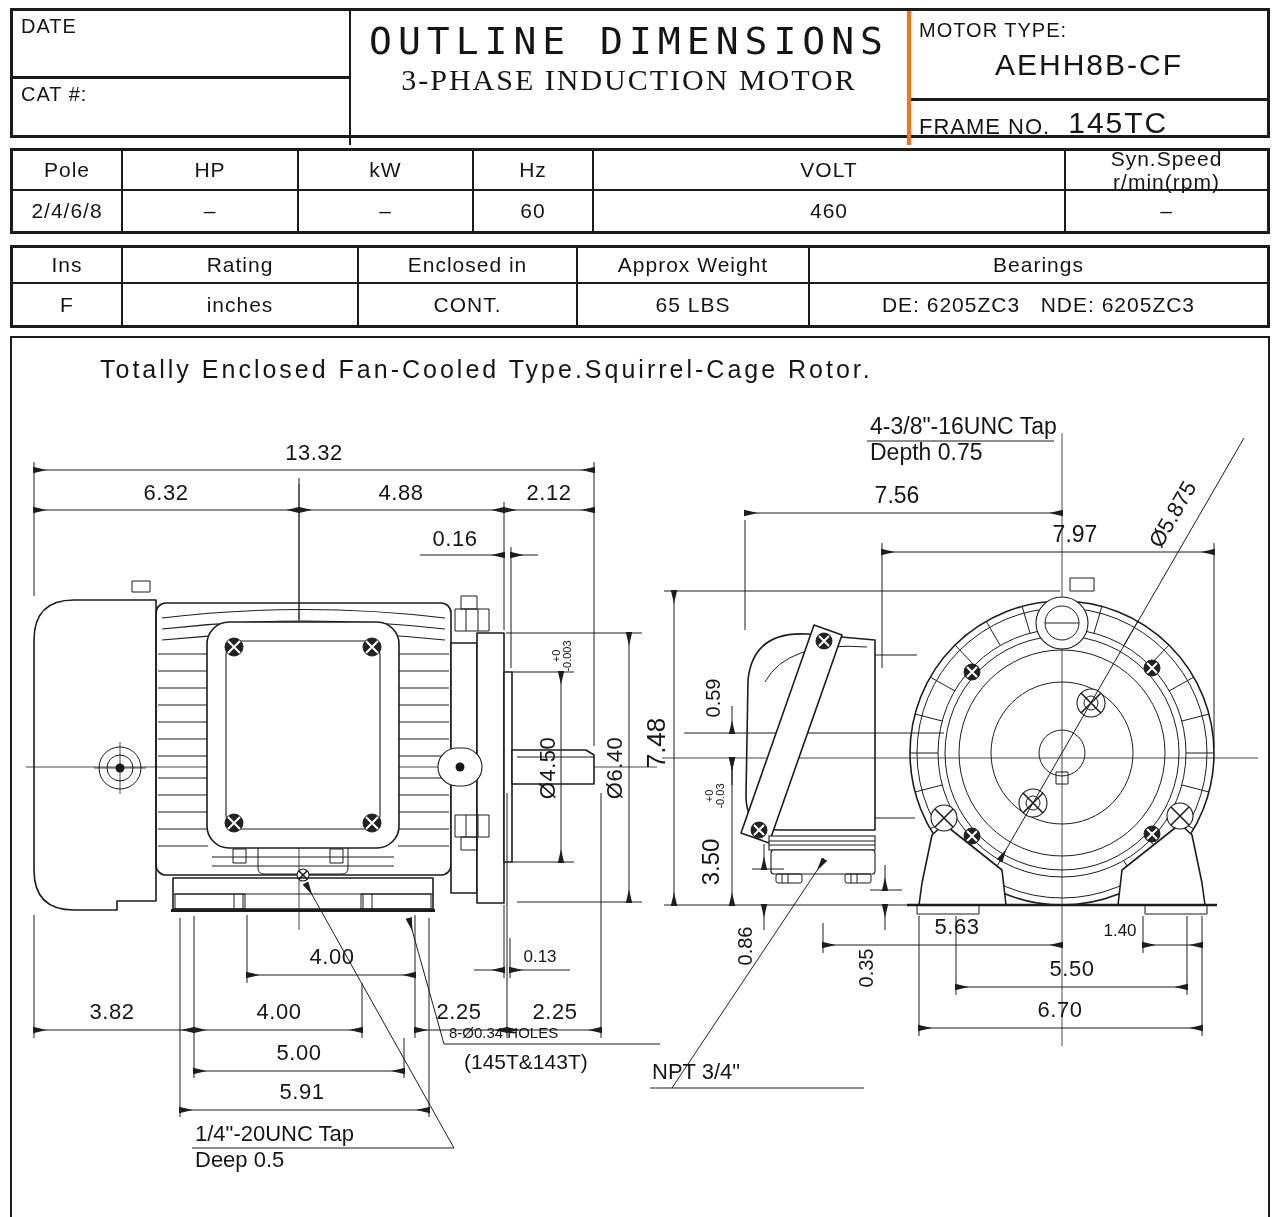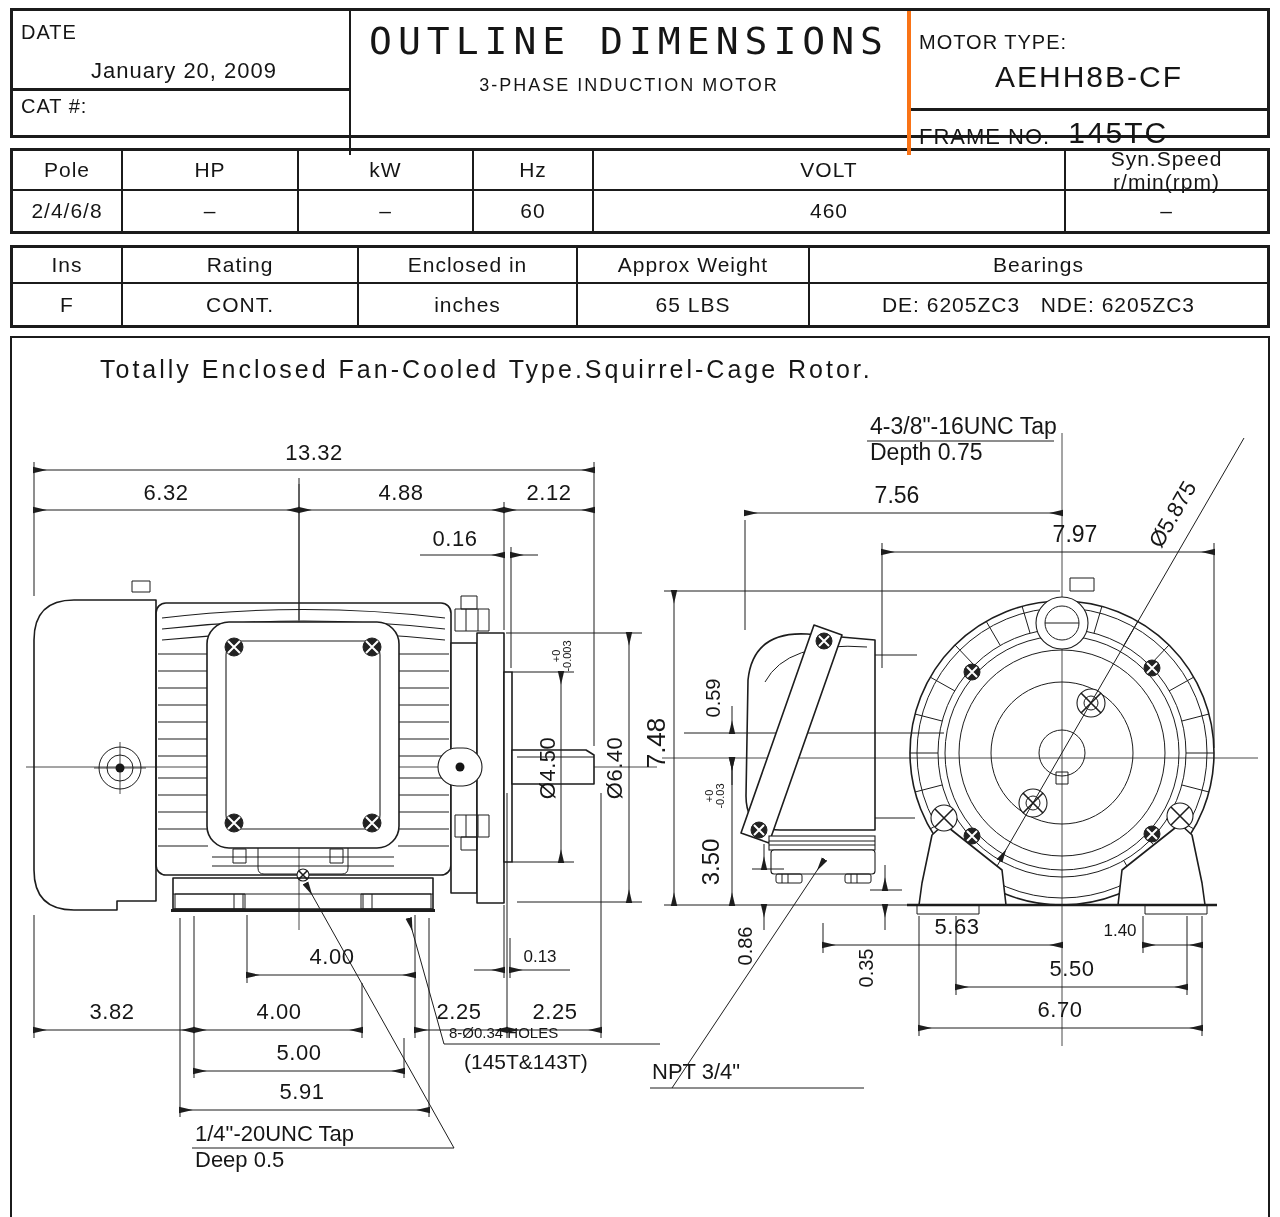--- a/index.html
+++ b/index.html
@@ -2,29 +2,29 @@
 <html><head>
 <meta charset="utf-8">
 <style>
   html,body{margin:0;padding:0;background:#fff;}
   body{width:1280px;height:1217px;position:relative;font-family:"Liberation Sans",sans-serif;color:#151515;}
   .page{position:absolute;left:0;top:0;width:1280px;height:1217px;padding:8px 10px;box-sizing:border-box;}
   .blk{box-sizing:border-box;border:3px solid #1b1b1b;}
   
   .tblock{display:grid;grid-template-columns:338px 560px 1fr;height:130px;}
   .tb-left{border-right:2px solid #1b1b1b;display:flex;flex-direction:column;}
-  .tb-date{height:80px;border-bottom:3px solid #1b1b1b;padding:10px 8px;box-sizing:border-box;}
+  .tb-date{height:68px;border-bottom:3px solid #1b1b1b;padding:4px 8px;box-sizing:border-box;}
   .tb-cat{flex:1;padding:4px 8px;box-sizing:border-box;}
   .lbl{font-size:20px;letter-spacing:1px;}
   .tb-dateval{font-size:22px;letter-spacing:1px;margin:14px 0 0 70px;}
   .tb-center{border-right:4px solid #f97316;text-align:center;padding-top:8px;box-sizing:border-box;}
   .tb-title{font-family:"DejaVu Sans Mono",monospace;font-size:38px;letter-spacing:6px;white-space:nowrap;}
-  .tb-sub{font-family:Liberation Sans, sans-serif;font-size:18px;letter-spacing:2px;margin-top:12px;white-space:nowrap;}
+  .tb-sub{font-family:Liberation Serif, serif;font-size:30px;letter-spacing:2px;margin-top:0;white-space:nowrap;}
   .tb-right{display:flex;flex-direction:column;}
-  .tb-mt{height:100px;border-bottom:3px solid #1b1b1b;padding:20px 8px;box-sizing:border-box;}
+  .tb-mt{height:90px;border-bottom:3px solid #1b1b1b;padding:8px 8px;box-sizing:border-box;}
   .tb-mtv{font-size:30px;letter-spacing:2px;text-align:center;margin-top:6px;}
   .tb-fr{flex:1;padding:5px 8px;box-sizing:border-box;display:flex;align-items:flex-end;gap:18px;}
   .tb-frv{font-size:30px;letter-spacing:2px;}
   
   .gtab{display:grid;}
   .gtab > div{border-right:2px solid #1b1b1b;border-bottom:2px solid #1b1b1b;display:flex;align-items:center;justify-content:center;font-size:21px;letter-spacing:1px;box-sizing:border-box;}
   .gtab > div.lastcol{border-right:none;}
   .gtab > div.lastrow{border-bottom:none;}
   .spec{grid-template-columns:110px 176px 175px 120px 472px 1fr;grid-auto-rows:40px;margin-top:10px;}
   .info{grid-template-columns:110px 236px 219px 232px 1fr;margin-top:11px;}
@@ -50,21 +50,20 @@
 </style>
 </head>
 <body>
 
 <div class="page">
 
   <div class="blk tblock">
     <div class="tb-left">
       <div class="tb-date">
         <div class="lbl">DATE</div>
-        <div class="tb-dateval">January 20, 2009</div>
       </div>
       <div class="tb-cat">
         <div class="lbl">CAT #:</div>
       </div>
     </div>
     <div class="tb-center">
       <div class="tb-title">OUTLINE DIMENSIONS</div>
       <div class="tb-sub">3-PHASE INDUCTION MOTOR</div>
     </div>
     <div class="tb-right">
@@ -97,22 +96,22 @@
     <div class="lastrow lastcol">–</div>
   </div>
 
   <div class="blk gtab info" style="grid-auto-rows:36px 41px;">
     <div>Ins</div>
     <div>Rating</div>
     <div>Enclosed in</div>
     <div>Approx Weight</div>
     <div class="lastcol">Bearings</div>
     <div class="lastrow">F</div>
+    <div class="lastrow">inches</div>
     <div class="lastrow">CONT.</div>
-    <div class="lastrow">inches</div>
     <div class="lastrow">65 LBS</div>
     <div class="lastrow lastcol pre">DE: 6205ZC3   NDE: 6205ZC3</div>
   </div>
 
   <div class="draw">
   <svg width="1254" height="873" viewBox="0 0 1254 873">
     <defs>
       <marker id="arr" viewBox="0 0 12 12" refX="11" refY="6" markerWidth="14" markerHeight="14" orient="auto-start-reverse">
         <path d="M0,6 L12,3.2 L12,8.8 z" fill="#1d1d1d"></path>
       </marker>

